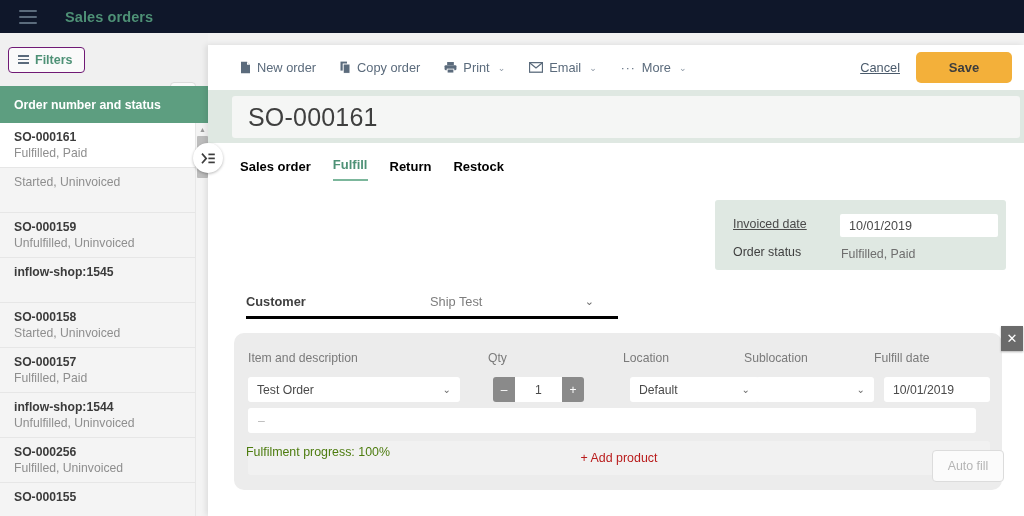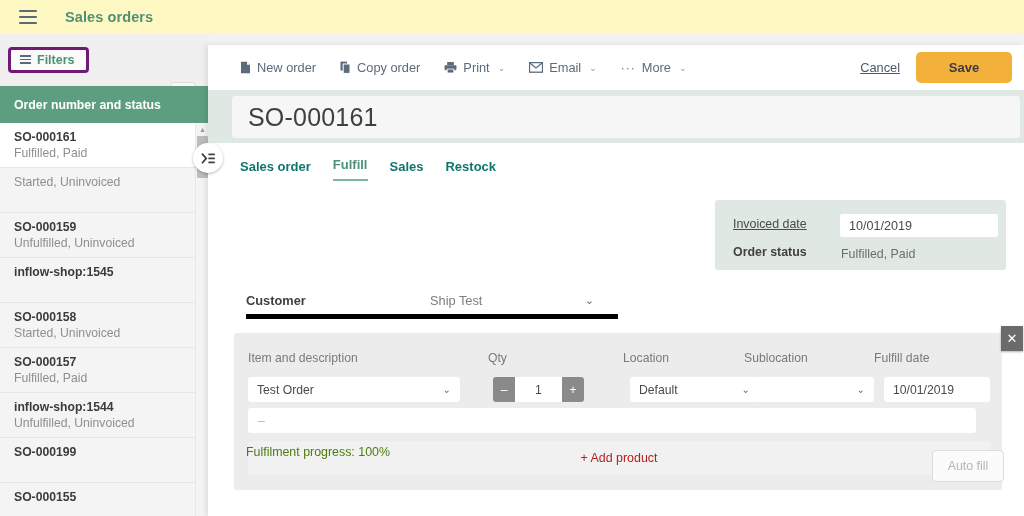--- a/index.html
+++ b/index.html
@@ -7,21 +7,21 @@
     width: 1024px; height: 516px;
     font-family: "Liberation Sans", sans-serif;
     background: #ffffff;
     overflow: hidden;
   }
   #app { position: relative; width: 1024px; height: 516px; background: #f2f2f2; }
 
   
   .appbar {
     position: absolute; left: 0; top: 0; width: 1024px; height: 33px;
-    background: #fef9c3; display: flex; align-items: center;
+    background: #0f172a; display: flex; align-items: center;
   }
   .hamburger {
     width: 18px; height: 14px; margin-left: 19px;
     display: flex; flex-direction: column; justify-content: space-between;
     cursor: pointer;
   }
   .hamburger span { display: block; height: 2px; background: #5b6b7c; border-radius: 1px; }
   .app-title {
     margin-left: 28px; color: #4e9176; font-size: 14.5px; font-weight: bold;
     letter-spacing: .1px;
@@ -31,21 +31,21 @@
   .leftpane {
     position: absolute; left: 0; top: 33px; width: 208px; height: 483px;
     background: #f0f0f0;
   }
   .filterbar {
     position: absolute; left: 0; top: 0; width: 208px; height: 53px;
     background: #f0f0f0; display: flex; align-items: center;
   }
   .filters-btn {
     margin-left: 8px; height: 26px; padding: 0 11px 0 9px;
-    background: #fafafa; border: 3px solid #701a75; border-radius: 4px;
+    background: #fafafa; border: 1px solid #701a75; border-radius: 4px;
     display: flex; align-items: center; gap: 6px; cursor: pointer;
   }
   .filters-btn .lbl { color: #4e9176; font-size: 12.5px; font-weight: bold; }
   .filter-glyph { display: flex; flex-direction: column; gap: 2px; width: 11px; }
   .filter-glyph i { display: block; height: 1.6px; background: #5b6b7c; }
   .filter-glyph i:nth-child(1) { width: 11px; }
   .filter-glyph i:nth-child(2) { width: 11px; }
   .filter-glyph i:nth-child(3) { width: 11px; }
   .search-btn {
     position: absolute; left: 170px; top: 49px; width: 26px; height: 26px;
@@ -118,50 +118,50 @@
   .collapse-toggle {
     position: absolute; left: -15px; top: 53px; width: 30px; height: 30px;
     background: #ffffff; border-radius: 50%; box-shadow: 0 1px 3px rgba(0,0,0,.28);
     display: flex; align-items: center; justify-content: center; cursor: pointer;
     z-index: 6; color: #3c3c3c; font-size: 13px;
   }
 
   .tabs {
     position: absolute; left: 32px; top: 112px; display: flex; gap: 22px; align-items: flex-end;
   }
-  .tab { font-size: 13px; color: #0f766e; font-weight: bold; cursor: pointer; padding-bottom: 7px; }
+  .tab { font-size: 13px; color: #000000; font-weight: bold; cursor: pointer; padding-bottom: 7px; }
   .tab.active { color: #4e9176; border-bottom: 2px solid #7cb79c; }
 
   .status-card {
     position: absolute; left: 507px; top: 155px; width: 291px; height: 70px;
     background: #dfe8e2; border-radius: 3px;
   }
   .sc-row { position: absolute; display: flex; align-items: center; }
-  .sc-label { font-size: 12.4px; color: #3f3f3f; font-weight: bold; }
+  .sc-label { font-size: 12.4px; color: #3f3f3f; font-weight: normal; }
   .sc-label.link { font-weight: normal; color: #4a4a4a; text-decoration: underline; cursor: pointer; }
   .sc-date-input {
     position: absolute; left: 125px; top: 14px; width: 158px; height: 23px;
     background: #ffffff; border: none; border-radius: 2px;
     font-size: 12.6px; color: #4a4a4a; padding-left: 9px;
     font-family: "Liberation Sans", sans-serif;
   }
   .sc-status-val { position: absolute; left: 126px; top: 47px; font-size: 12.4px; color: #6e6e6e; }
 
   .customer-row {
     position: absolute; left: 38px; top: 241px; width: 372px; height: 33px;
-    border-bottom: 5px solid #000000; display: flex; align-items: center;
+    border-bottom: 3px solid #000000; display: flex; align-items: center;
     cursor: pointer;
   }
   .customer-label { font-size: 12.8px; color: #3f3f3f; font-weight: bold; }
   .customer-value { position: absolute; left: 184px; font-size: 12.8px; color: #7d7d7d; }
   .customer-caret { position: absolute; right: 24px; color: #6b6b6b; font-size: 11px; }
 
   .lines-panel {
     position: absolute; left: 26px; top: 288px; width: 768px; height: 157px;
-    background: #ececec; border-radius: 2px;
+    background: #ececec; border-radius: 10px;
   }
   .col-head {
     position: absolute; top: 18px; font-size: 12.2px; color: #7a7a7a;
   }
   .line-row { position: absolute; left: 14px; top: 44px; width: 742px; height: 25px; }
   .fld {
     position: absolute; height: 25px; background: #ffffff; border: none; border-radius: 3px;
     font-size: 12.2px; color: #4a4a4a; padding-left: 9px;
     display: flex; align-items: center;
     font-family: "Liberation Sans", sans-serif;
@@ -266,21 +266,22 @@
       </div>
       <div class="order-item">
         <div class="order-num">SO-000157</div>
         <div class="order-status">Fulfilled, Paid</div>
       </div>
       <div class="order-item">
         <div class="order-num">inflow-shop:1544</div>
         <div class="order-status">Unfulfilled, Uninvoiced</div>
       </div>
       <div class="order-item">
-        <div class="order-num">SO-000199</div>
+        <div class="order-num">SO-000256</div>
+        <div class="order-status">Fulfilled, Uninvoiced</div>
       </div>
       <div class="order-item">
         <div class="order-num">SO-000155</div>
         <div class="order-status"></div>
       </div>
     </div>
 
     <div class="list-scroll-track">
       <div class="list-scroll-up">▲</div>
       <div class="list-scroll-thumb"></div>
@@ -346,21 +347,21 @@
           <line x1="7.4" y1="6.4" x2="13.8" y2="6.4" stroke="#3c3c3c" stroke-width="1.7"></line>
           <line x1="7.4" y1="10.4" x2="13.8" y2="10.4" stroke="#3c3c3c" stroke-width="1.7"></line>
         </svg>
       </div>
       <div class="title-field">SO-000161</div>
     </div>
 
     <div class="tabs">
       <div class="tab">Sales order</div>
       <div class="tab active">Fulfill</div>
-      <div class="tab">Sales</div>
+      <div class="tab">Return</div>
       <div class="tab">Restock</div>
     </div>
 
     <div class="status-card">
       <div class="sc-row" style="left:18px; top:17px;">
         <span class="sc-label link">Invoiced date</span>
       </div>
       <input class="sc-date-input" value="10/01/2019" style="">
       <div class="sc-row" style="left:18px; top:45px;">
         <span class="sc-label">Order status</span>

